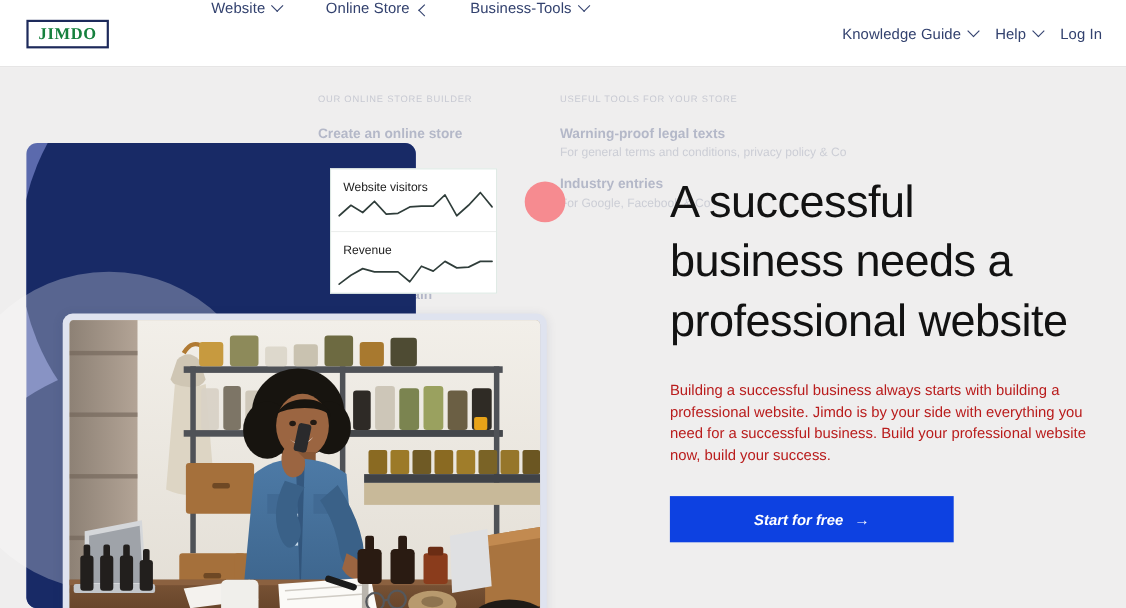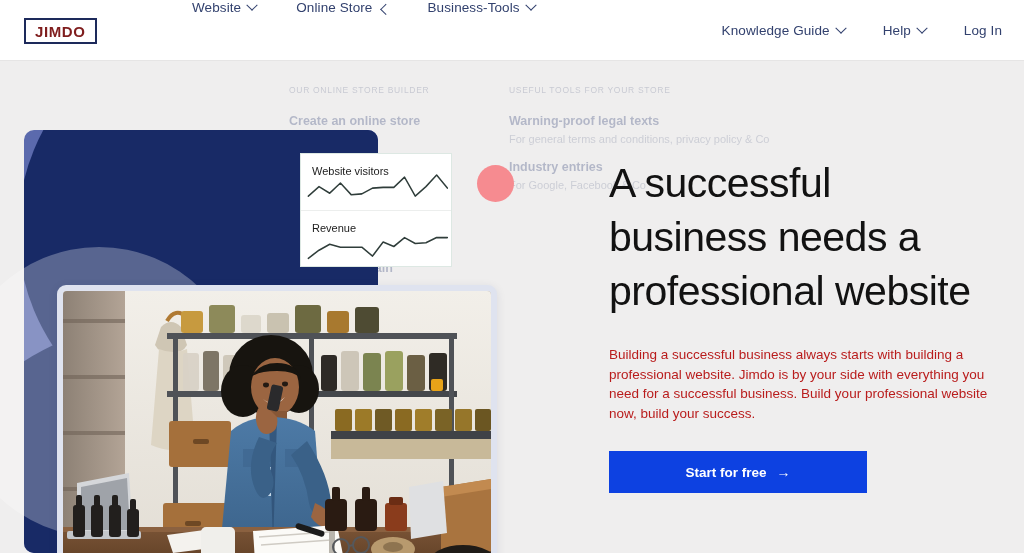--- a/index.html
+++ b/index.html
@@ -19,26 +19,27 @@
     background: #ffffff;
     border-bottom: 1px solid #e6e5e5;
     z-index: 60;
   }
   .logo {
     position: absolute; left: 24px; top: 18px;
     border: 2.5px solid #1d2a5b;
     padding: 4px 9px 3px 9px;
     font-size: 15px; font-weight: bold;
     letter-spacing: 0.6px;
-    color: #7f1d1d;
+    color: #15803d;
     line-height: 1;
     cursor: pointer;
+    font-family: Liberation Serif, serif;
   }
   .nav-left { position: absolute; left: 192px; top: 0; height: 61px; display: flex; align-items: flex-start; gap: 40px; }
-  .nav-right { position: absolute; right: 22px; top: 0; height: 61px; display: flex; align-items: center; gap: 38px; }
+  .nav-right { position: absolute; right: 22px; top: 0; height: 61px; display: flex; align-items: center; gap: 16px; }
   .nav-item {
     display: flex; align-items: center; gap: 7px;
     font-size: 13.5px; color: #32416e;
     cursor: pointer; white-space: nowrap;
     letter-spacing: 0.1px;
   }
   .chev {
     display: inline-block; width: 8px; height: 8px;
     border-right: 1.6px solid #32416e;
     border-bottom: 1.6px solid #32416e;
@@ -173,20 +174,21 @@
   }
   .cta {
     margin-top: 28px;
     display: flex; align-items: center; justify-content: center; gap: 10px;
     width: 258px; height: 42px;
     background: #0d41e1;
     color: #ffffff;
     font-size: 13.5px; font-weight: bold;
     border: none; cursor: pointer;
     font-family: "Liberation Sans", sans-serif;
+    font-style: italic;
   }
   .cta .arrow { font-size: 14px; line-height: 1; }
 </style>
 </head>
 <body>
 
 <div class="page">
 
   <div class="navbar">
     <div class="logo">JIMDO</div>

